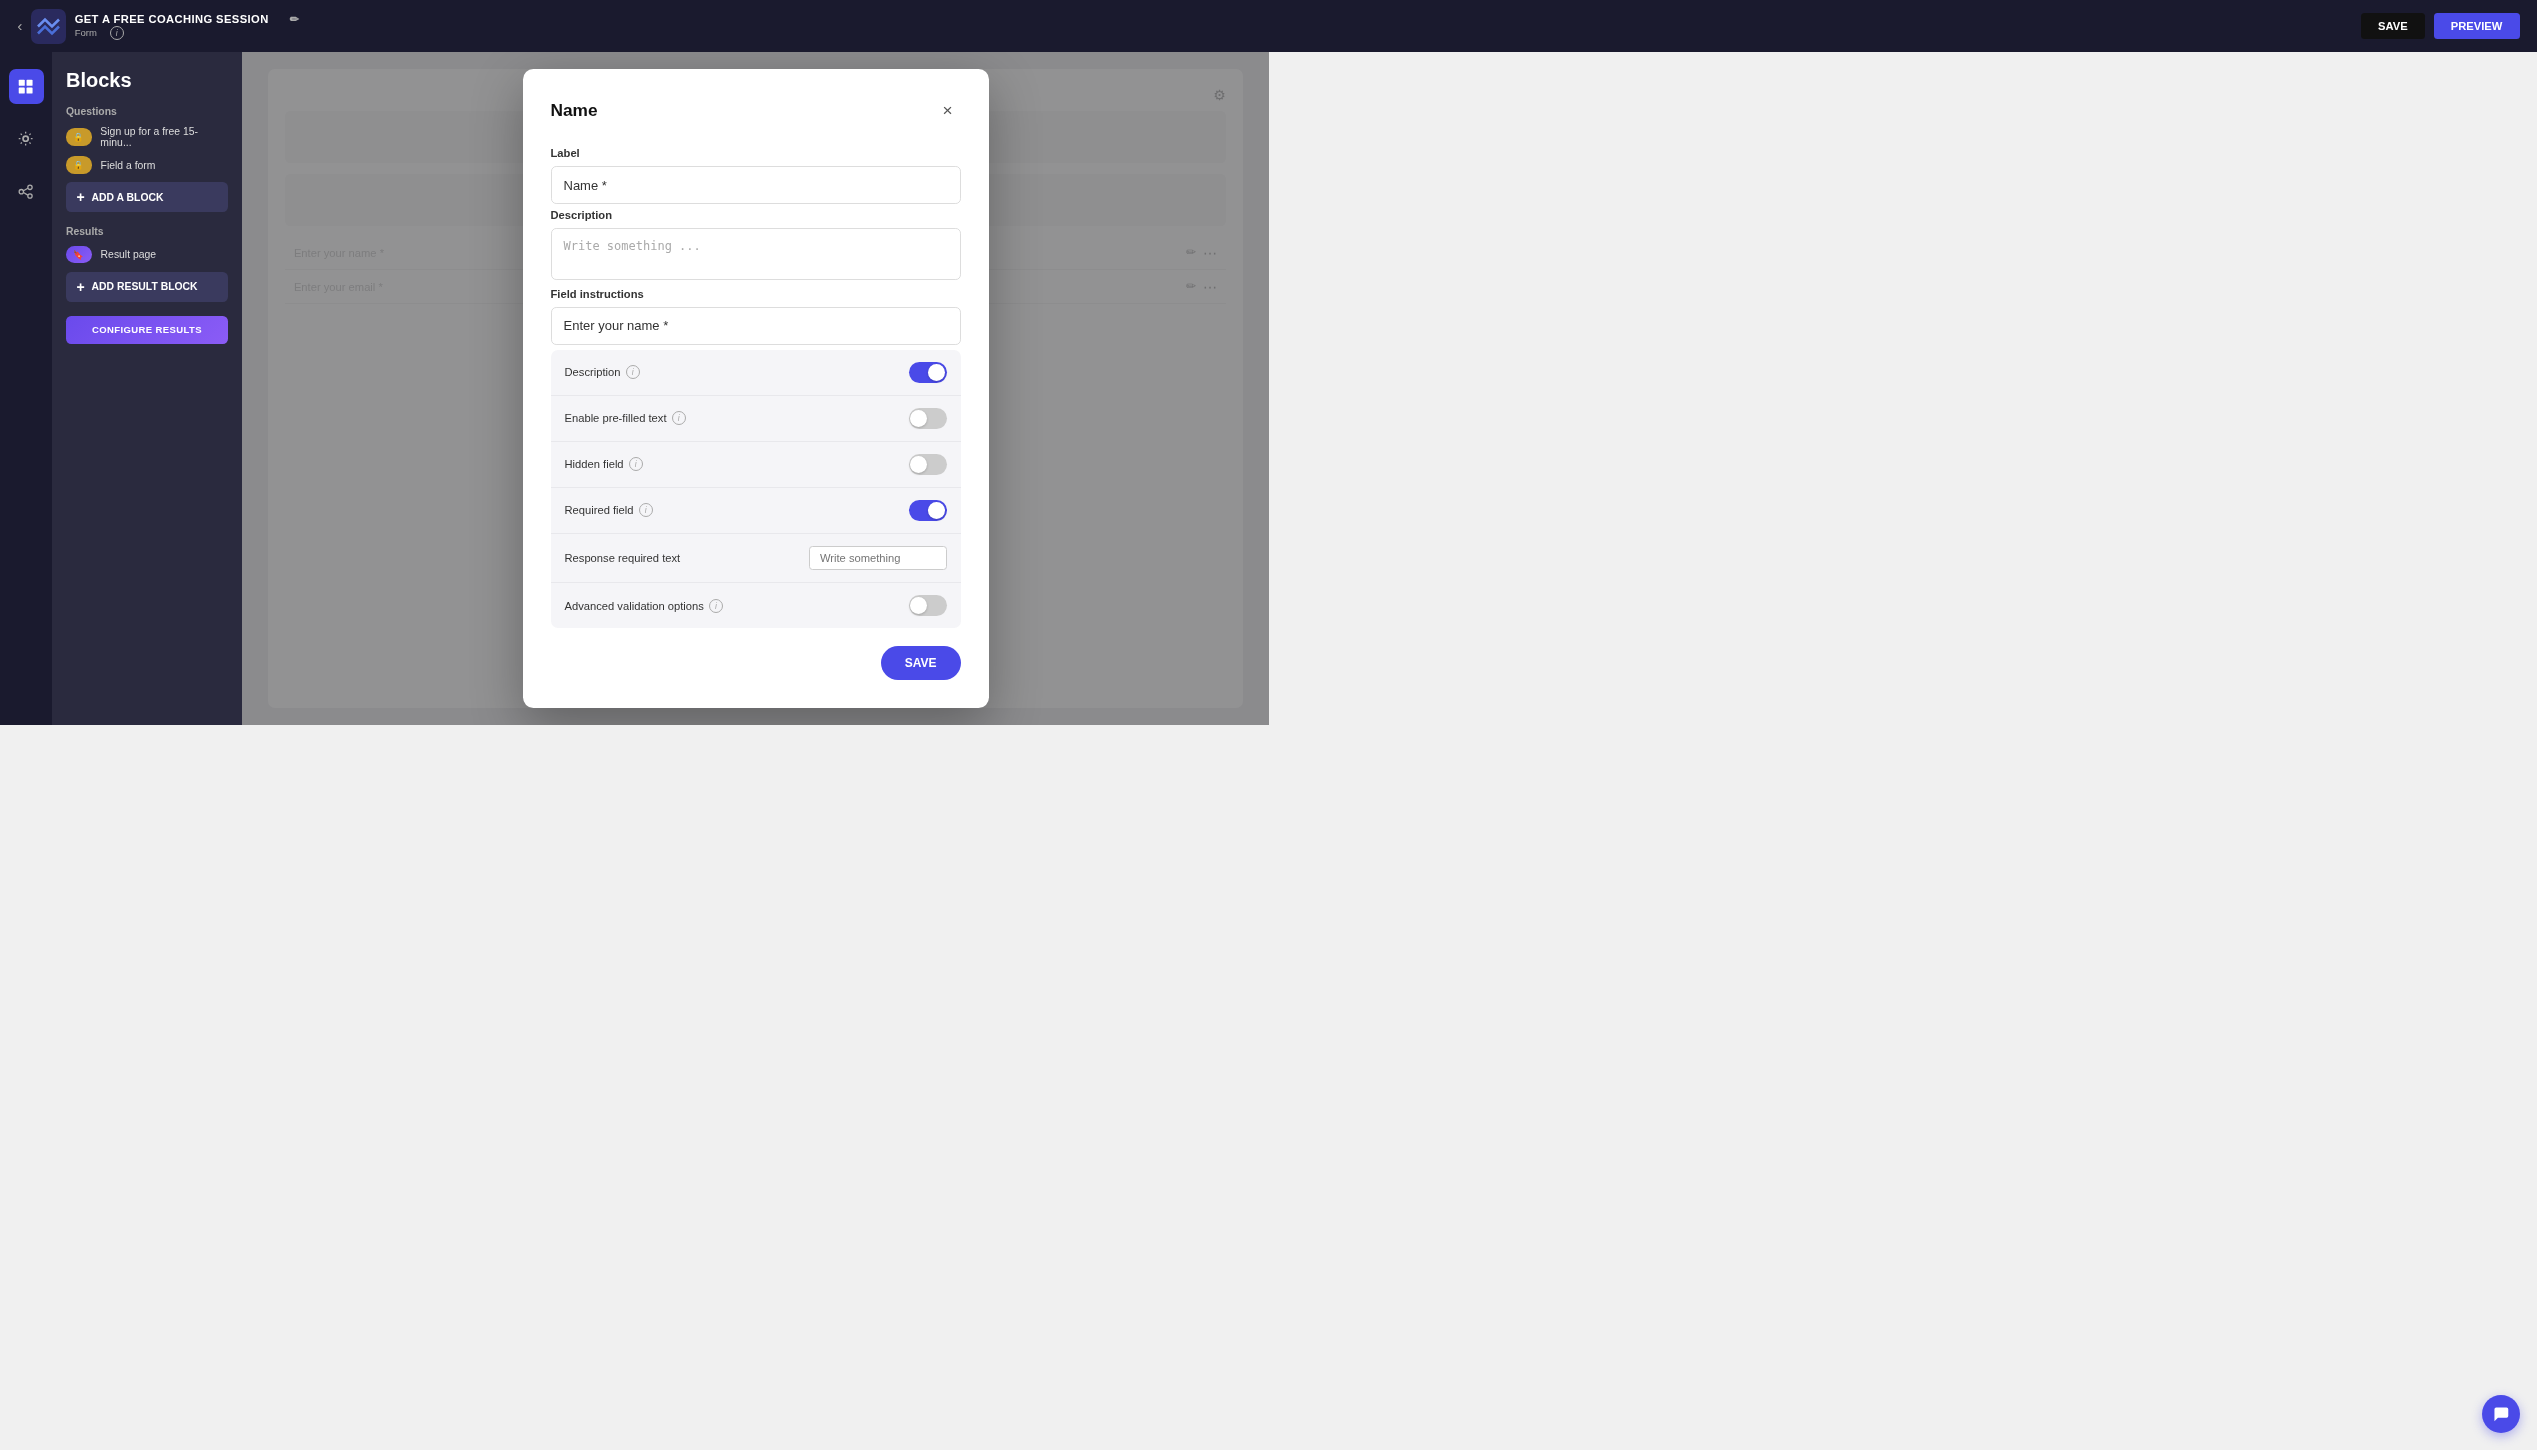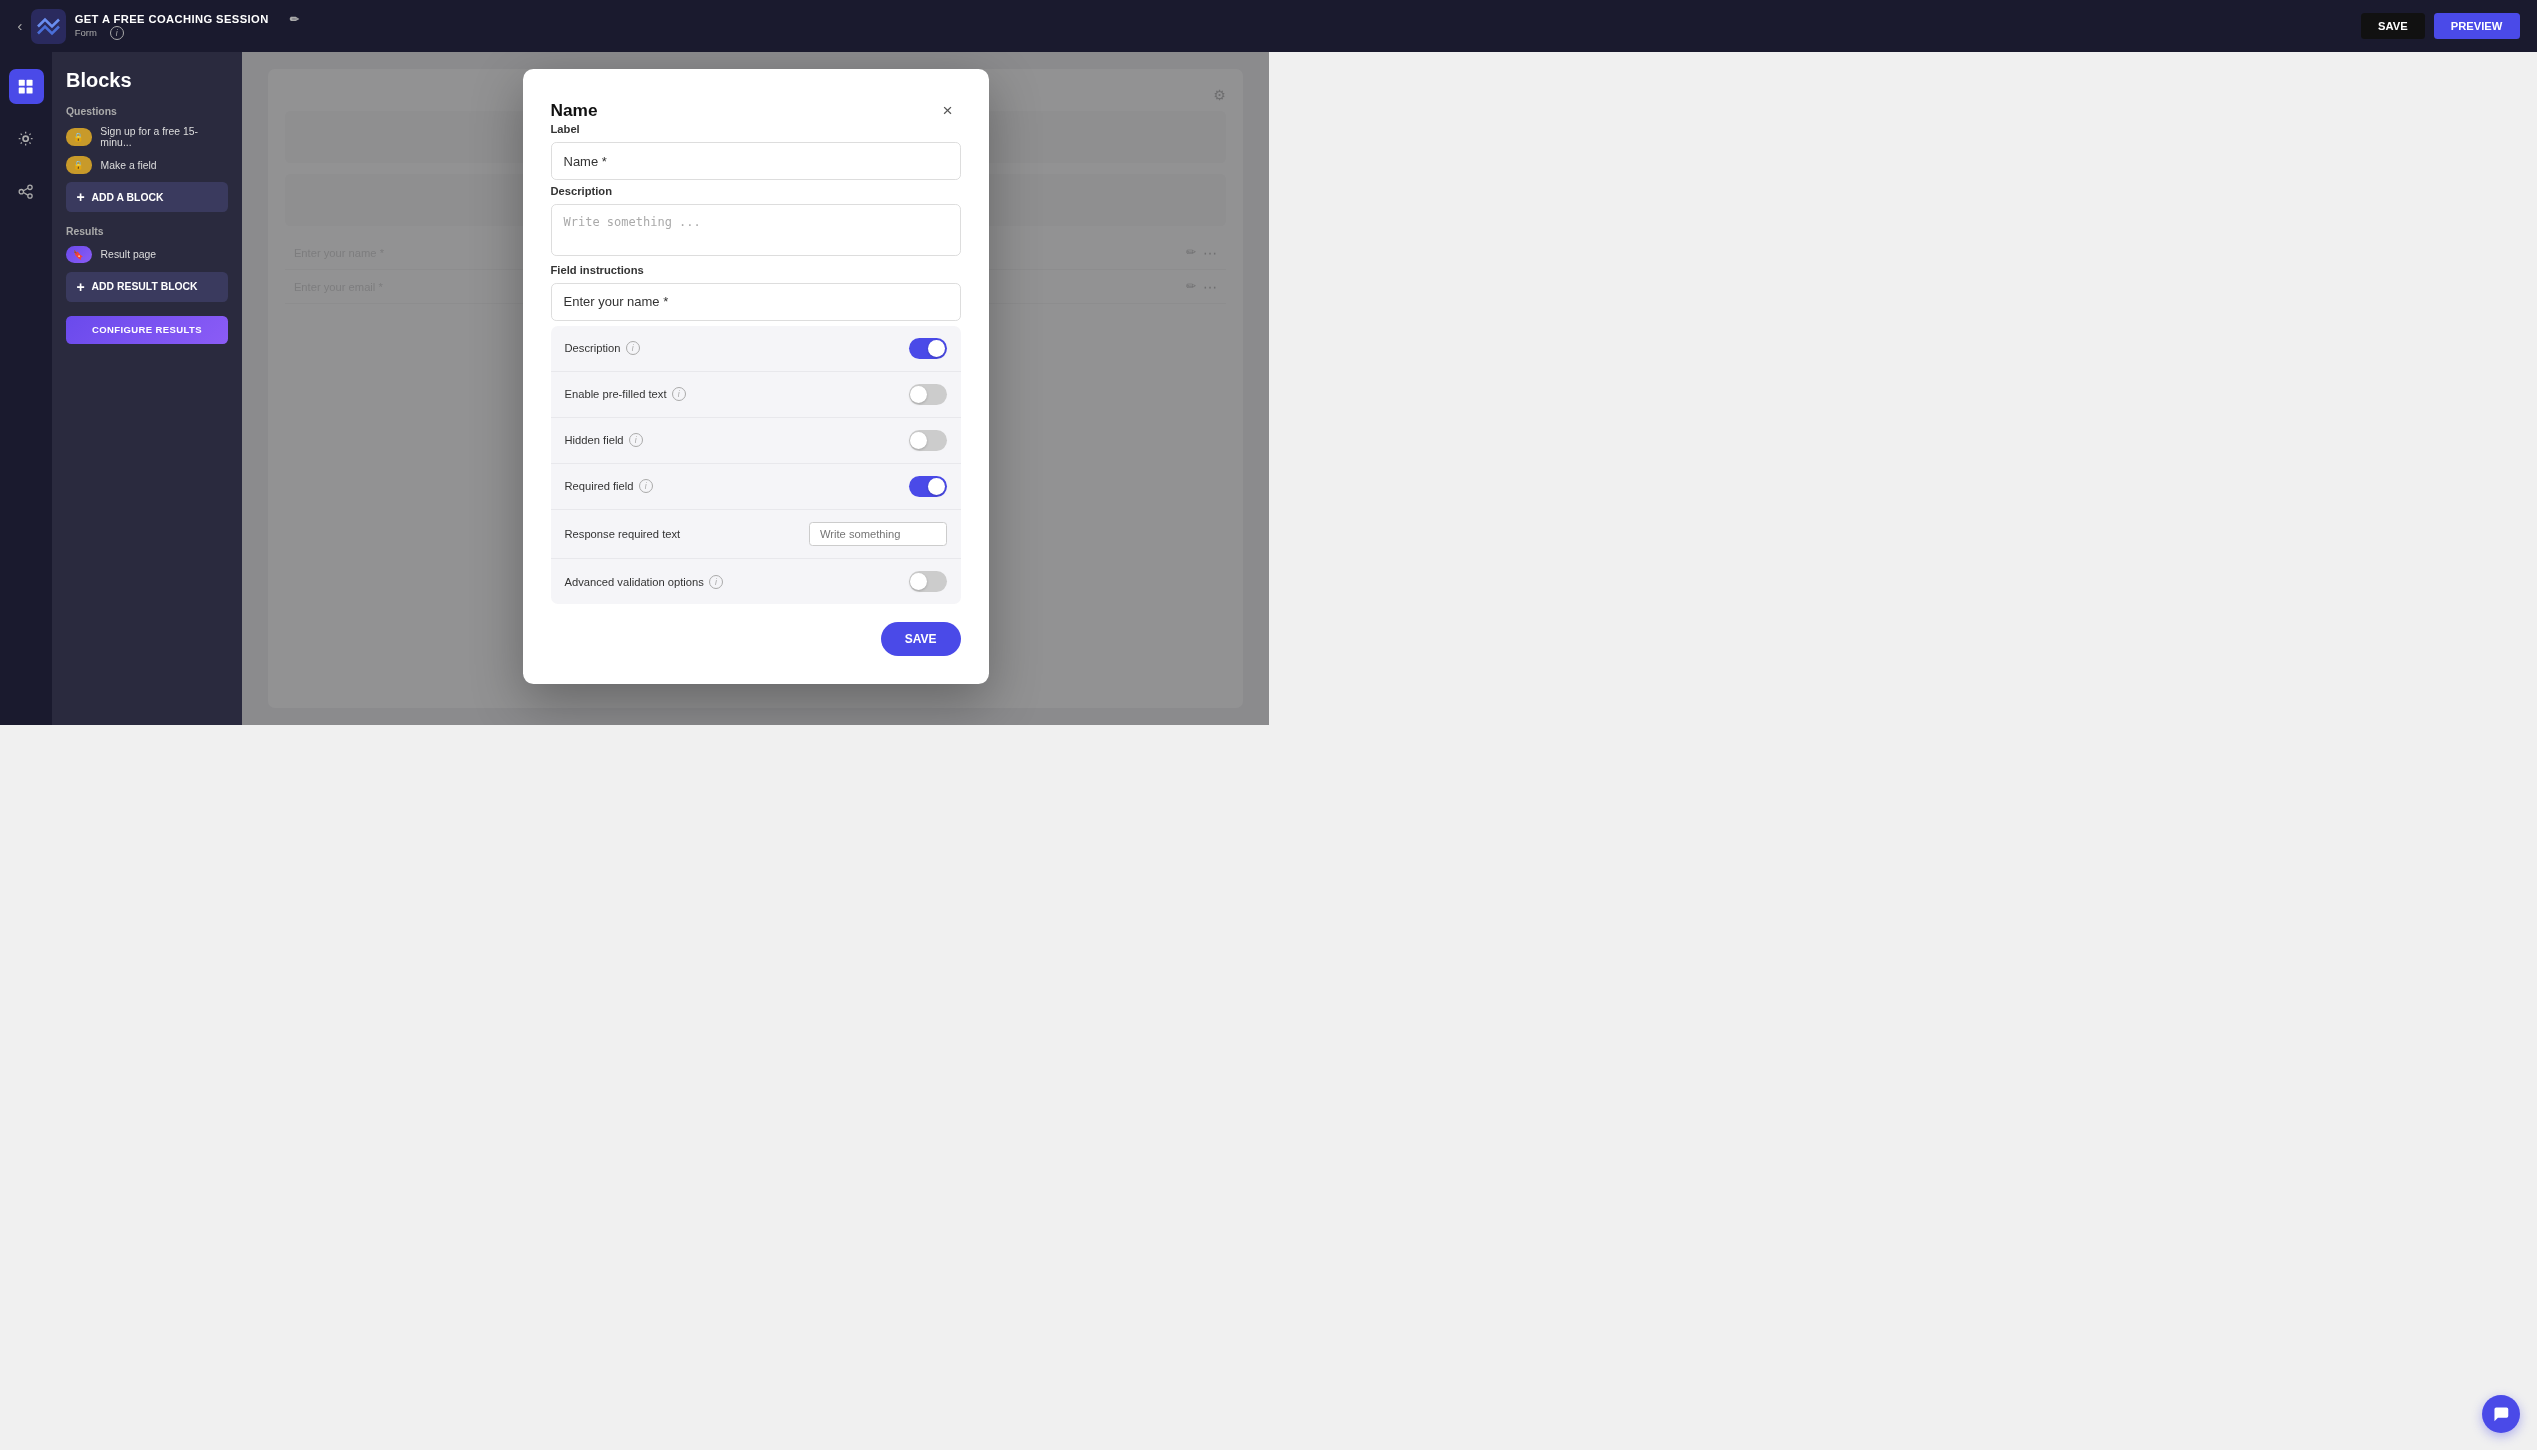--- a/index.html
+++ b/index.html
@@ -222,20 +222,21 @@
       max-height: 690px;
       overflow-y: auto;
       padding: 28px;
       position: relative;
       box-shadow: 0 17.3px 52px rgba(0,0,0,0.3);
     }
     .modal-header {
       display: flex;
       align-items: center;
       justify-content: space-between;
+      margin-bottom: 24px;
       gap: 44px;
     }
     .modal-title {
       font-size: 17.3px;
       font-weight: 700;
       color: #111;
     }
     .modal-close {
       width: 26px;
       height: 26px;
@@ -471,21 +472,21 @@
 
     <div class="section-label">Questions</div>
 
     <div class="block-item">
       <div class="block-icon yellow">🔒</div>
       <span class="block-text">Sign up for a free 15-minu...</span>
     </div>
 
     <div class="block-item">
       <div class="block-icon yellow">🔒</div>
-      <span class="block-text">Make a field</span>
+      <span class="block-text">Field a form</span>
     </div>
 
     <button class="add-block-btn">
       <span style="font-size:14px;">+</span>
       <span>ADD A BLOCK</span>
     </button>
 
     <div class="section-label">Results</div>
 
     <div class="block-item">

